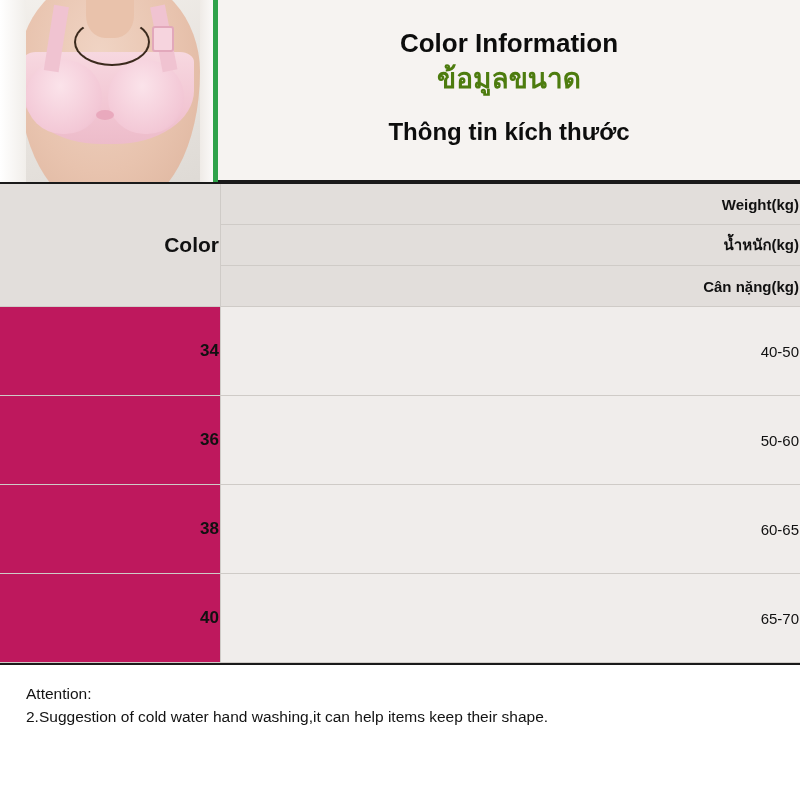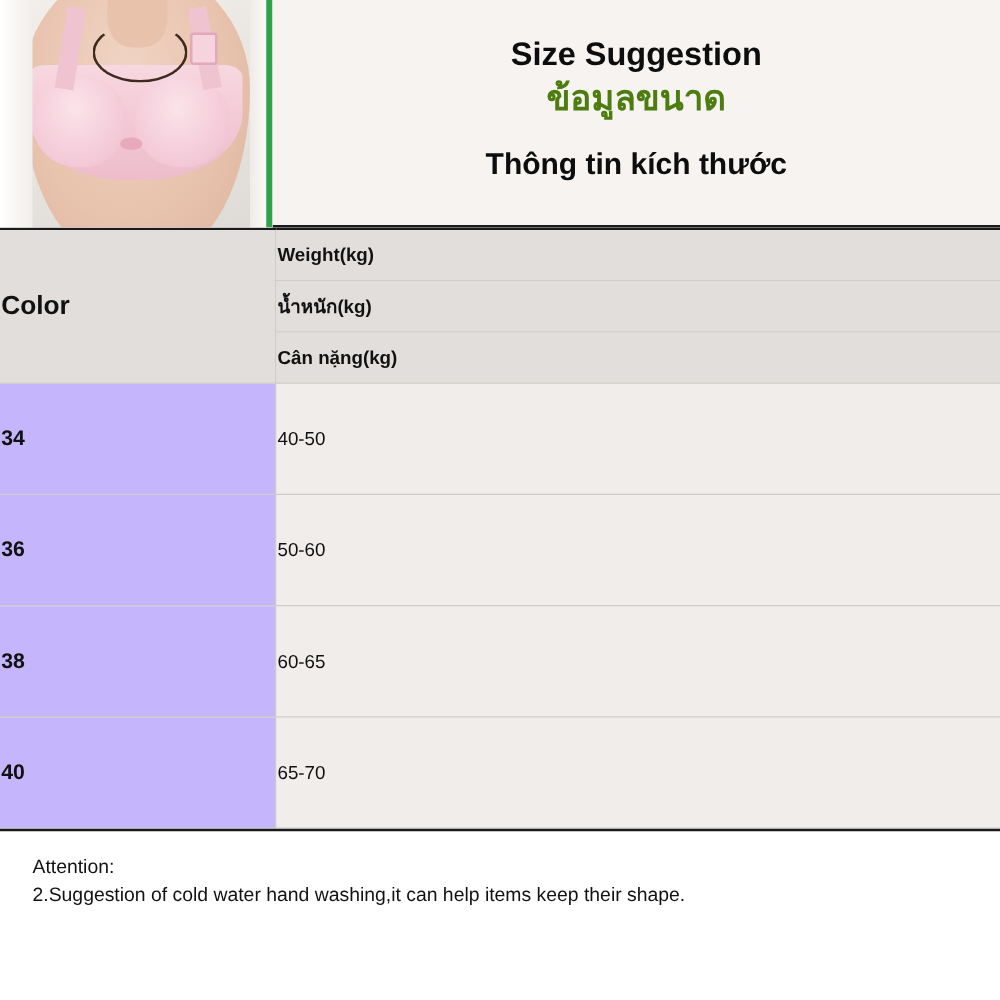--- a/index.html
+++ b/index.html
@@ -183,21 +183,21 @@
   }
 
   
   .size-table {
     width: 800px;
     border-collapse: collapse;
     table-layout: fixed;
   }
   .size-table td {
     border: 1px solid #cfcbc7;
-    text-align: left;
+    text-align: right;
     vertical-align: middle;
   }
   .col-size { width: 218px; }
 
   .head-size {
     background: #e2dedb;
     font-size: 21px;
     font-weight: bold;
     height: 116px;
     border-left: none !important;
@@ -206,21 +206,21 @@
   .head-w {
     background: #e2dedb;
     font-size: 15px;
     font-weight: bold;
     height: 38px;
     border-right: none !important;
   }
   .head-w.first { border-top: 2px solid #1a1a1a !important; }
 
   .cell-size {
-    background: #c4b5fd;
+    background: #be185d;
     font-size: 17px;
     font-weight: bold;
     height: 86px;
     border-left: none !important;
   }
   .cell-weight {
     background: #f0edeb;
     font-size: 15px;
     height: 86px;
     border-right: none !important;
@@ -261,21 +261,21 @@
       <div class="photo-strap-r"></div>
       <div class="photo-hook"></div>
       <div class="photo-bow"></div>
       <div class="photo-necklace"></div>
       <div class="photo-side"></div>
       <div class="photo-side2"></div>
       <div class="photo-greenline"></div>
     </div>
 
     <div class="title-cell">
-      <div class="title-en">Size Suggestion</div>
+      <div class="title-en">Color Information</div>
       <div class="title-th">ข้อมูลขนาด</div>
       <div class="title-vi">Thông tin kích thước</div>
     </div>
 
   </div>
 
   <table class="size-table">
     <tbody>
       <tr>
         <td class="head-size col-size" rowspan="3">Color</td>

